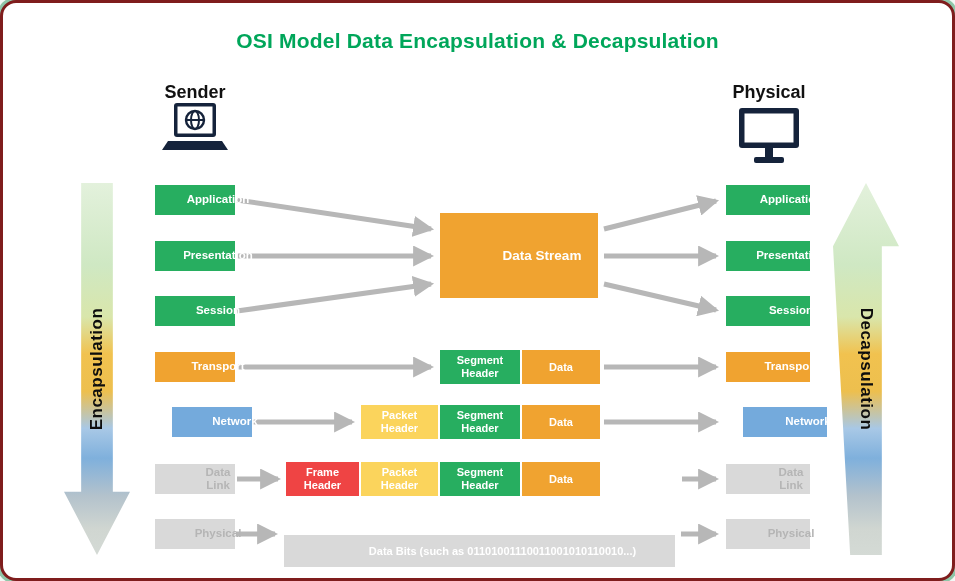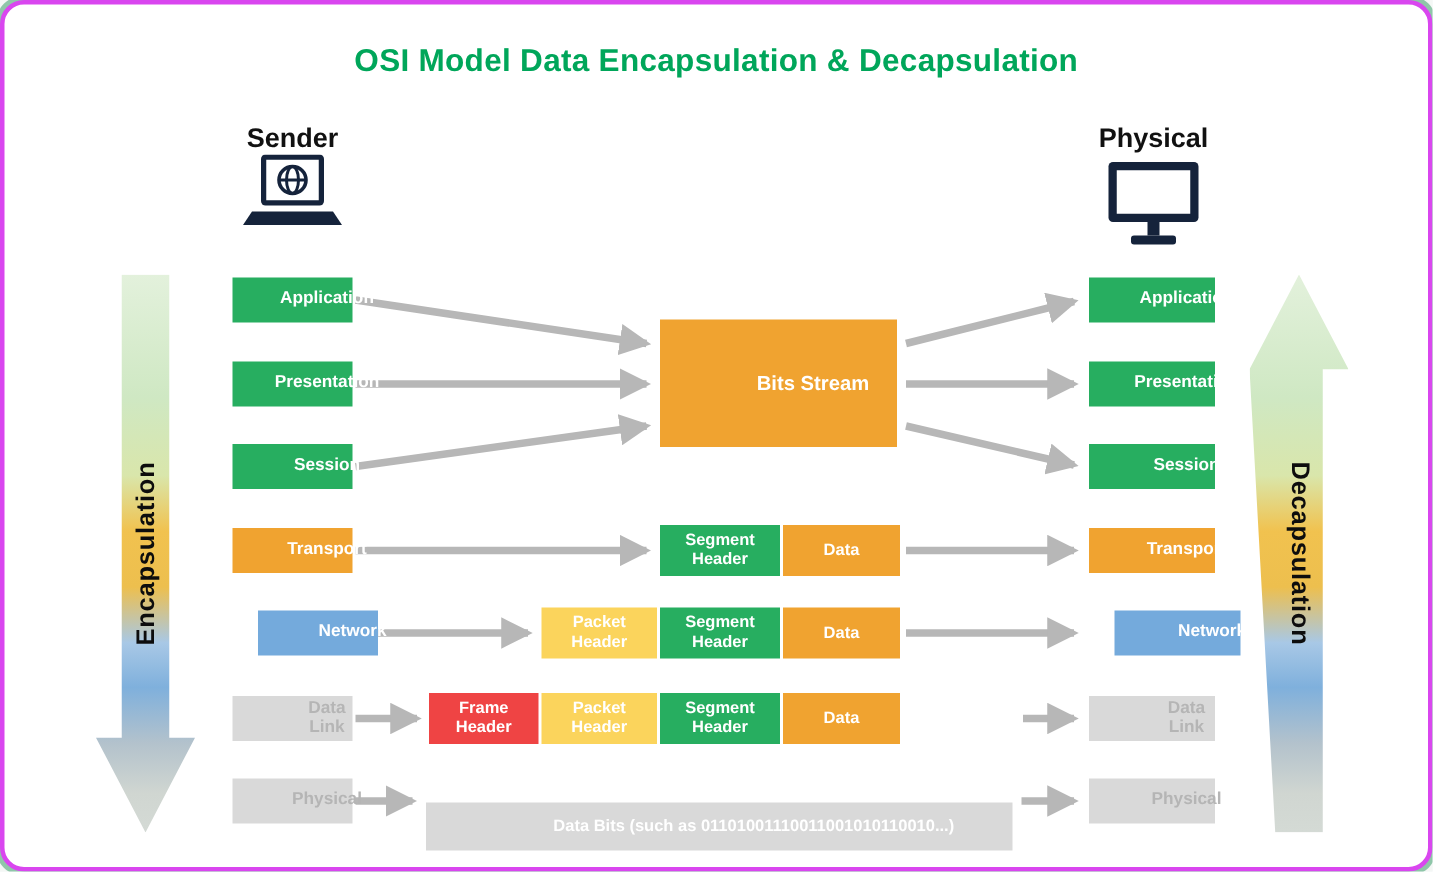--- a/index.html
+++ b/index.html
@@ -1,19 +1,19 @@
 <!DOCTYPE html>
 <html><head>
 <meta charset="utf-8">
 <style>
   html,body{margin:0;padding:0;background:#f4f7f5;}
   *{box-sizing:border-box;}
   .canvas{
     position:relative;width:955px;height:581px;background:#ffffff;
-    border:3px solid #d946ef;border-radius:16px;overflow:hidden;
+    border:3px solid #7f1d1d;border-radius:16px;overflow:hidden;
     box-shadow:0 0 0 3px rgba(61,158,106,.55);
     font-family:"Liberation Sans",sans-serif;
     margin:0 auto;
   }
   .title{
     position:absolute;top:26px;left:0;right:0;text-align:center;
     font-size:21px;font-weight:bold;color:#00A65A;letter-spacing:.2px;
   }
   .endpoint-label{
     position:absolute;text-align:center;font-size:18px;font-weight:bold;color:#111;
@@ -126,21 +126,21 @@
   <div class="box layer grayb" style="left:152px;top:516px;">Physical</div>
 
   <div class="box layer right green" style="left:723px;top:182px;">Application</div>
   <div class="box layer right green" style="left:723px;top:238px;">Presentation</div>
   <div class="box layer right green" style="left:723px;top:293px;">Session</div>
   <div class="box layer right orange" style="left:723px;top:349px;">Transport</div>
   <div class="box layer right nblue" style="left:723px;top:404px;">Network</div>
   <div class="box layer right grayb" style="left:723px;top:461px;">Data Link</div>
   <div class="box layer right grayb" style="left:723px;top:516px;">Physical</div>
 
-  <div class="box orange stream">Bits Stream</div>
+  <div class="box orange stream">Data Stream</div>
 
   <div class="box pdu green" style="left:437px;top:347px;width:80px;">Segment Header</div>
   <div class="box pdu orange" style="left:519px;top:347px;width:78px;">Data</div>
 
   <div class="box pdu yellow" style="left:358px;top:402px;width:77px;">Packet Header</div>
   <div class="box pdu green" style="left:437px;top:402px;width:80px;">Segment Header</div>
   <div class="box pdu orange" style="left:519px;top:402px;width:78px;">Data</div>
 
   <div class="box pdu fblue" style="left:283px;top:459px;width:73px;">Frame Header</div>
   <div class="box pdu yellow" style="left:358px;top:459px;width:77px;">Packet Header</div>

